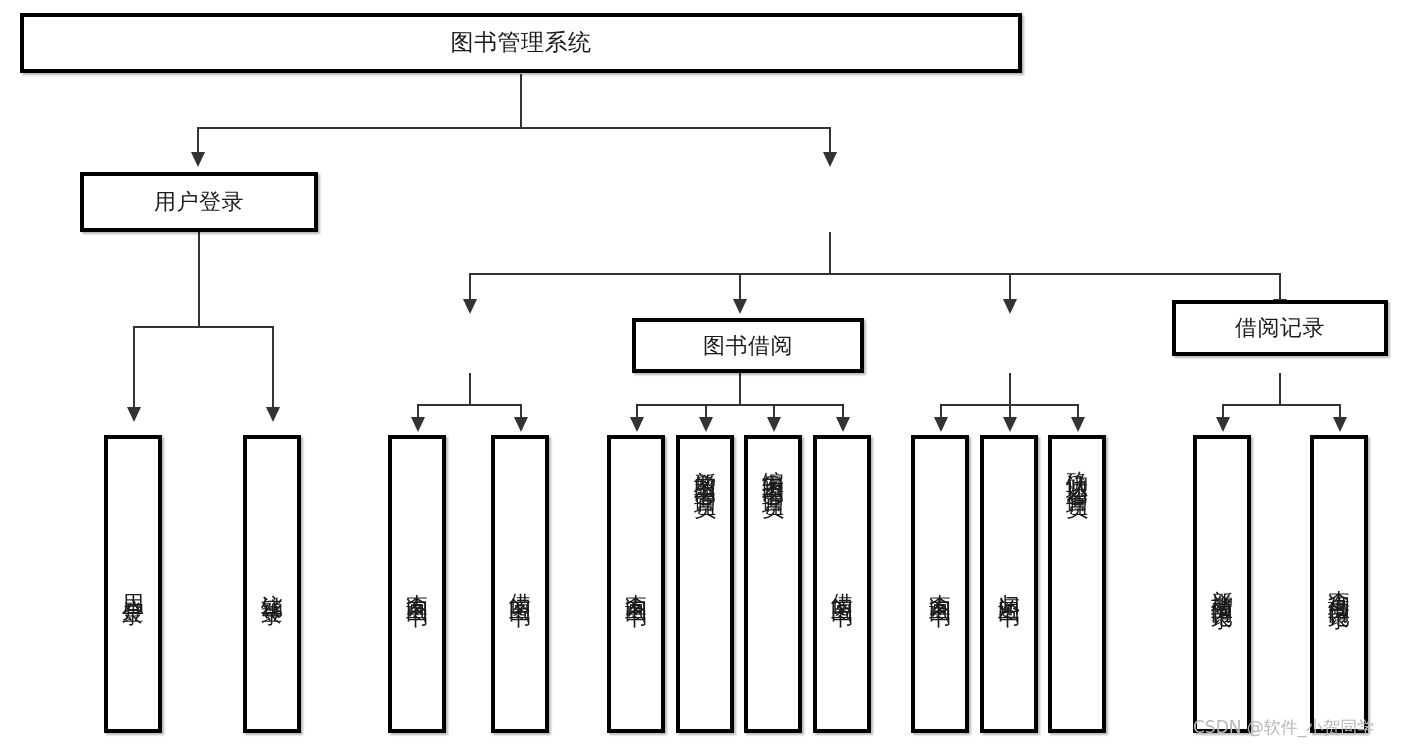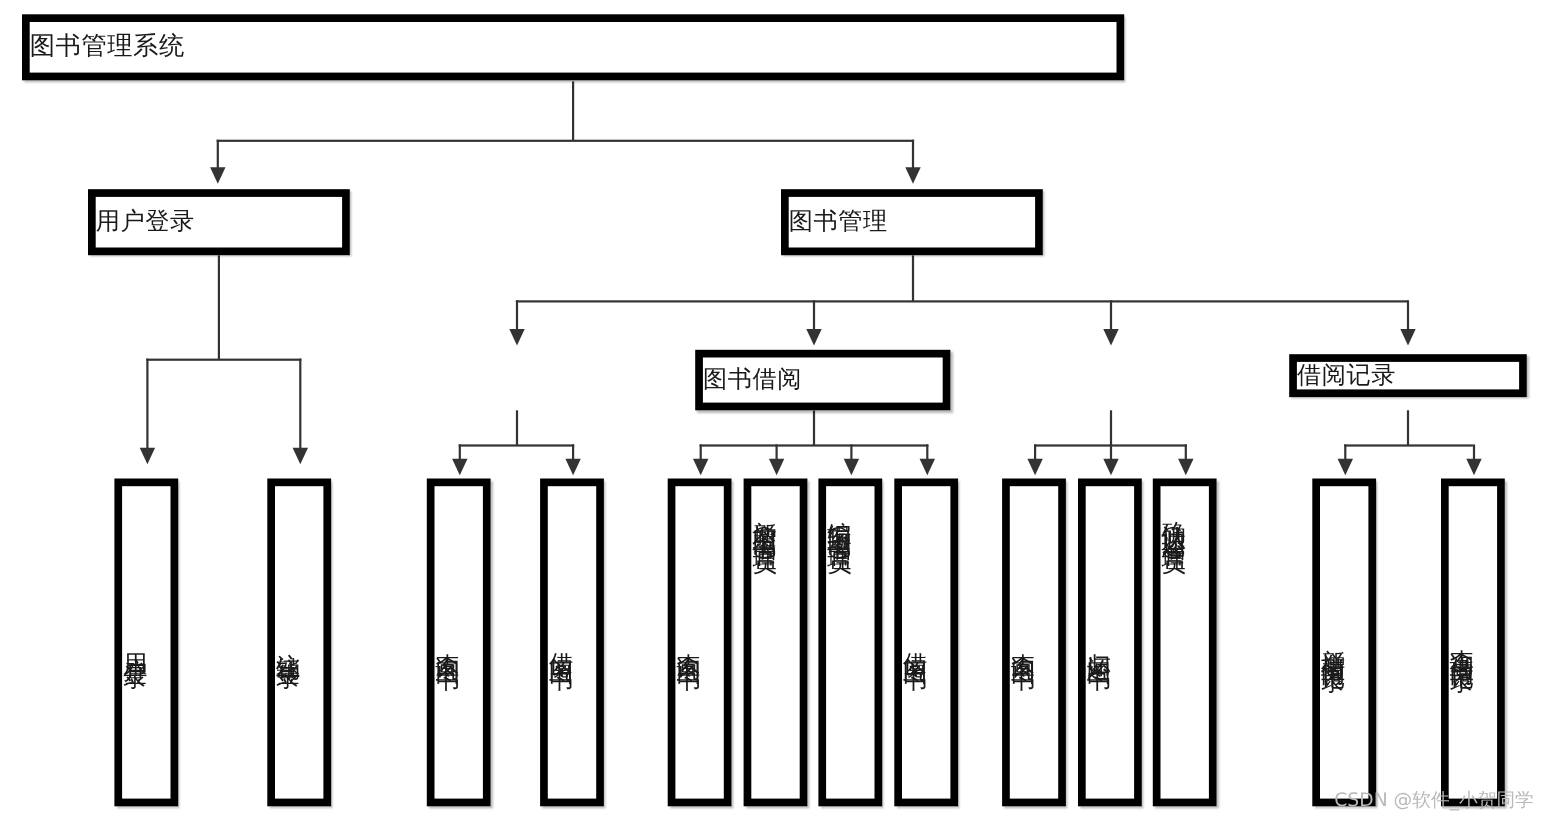--- a/index.html
+++ b/index.html
@@ -16,24 +16,25 @@
     width: 1405px;
     height: 747px;
     background: #ffffff;
     overflow: hidden;
   }
   
   .node {
     position: absolute;
     box-sizing: border-box;
     background: #ffffff;
-    border: 7px solid #000000;
+    border: 4px solid #000000;
     box-shadow: 2px 2px 2px rgba(0,0,0,0.28);
     display: flex;
     align-items: center;
+    justify-content: center;
     color: #1a1a1a;
     z-index: 3;
   }
   .node .label {
     display: block;
     line-height: 1.18;
     letter-spacing: 0.5px;
     white-space: nowrap;
   }
   
@@ -150,28 +151,25 @@
   <div class="ln v" style="left:1339px; top:404px; height:14px;"></div>
   <div class="arrow" style="left:1333px; top:417px;"></div>
 
   <div class="node h root" style="left:20px; top:13px; width:1002px; height:60px;">
     <span class="label">图书管理系统</span>
   </div>
 
   <div class="node h" style="left:80px; top:172px; width:238px; height:60px;">
     <span class="label">用户登录</span>
   </div>
-  <div class="node h" style="left:710px; top:172px; width:238px; height:60px;">
-    <span class="label">图书管理</span>
-  </div>
 
   <div class="node h" style="left:632px; top:318px; width:232px; height:55px;">
     <span class="label">图书借阅</span>
   </div>
-  <div class="node h" style="left:1172px; top:322px; width:216px; height:39px;">
+  <div class="node h" style="left:1172px; top:300px; width:216px; height:56px;">
     <span class="label">借阅记录</span>
   </div>
 
   <div class="node v mid" style="left:104px; top:435px; width:58px; height:298px;">
     <span class="label">用户登录</span>
   </div>
   <div class="node v mid" style="left:243px; top:435px; width:58px; height:298px;">
     <span class="label">注销登录</span>
   </div>
 
@@ -205,15 +203,15 @@
     <span class="label">确认归还（管理员）</span>
   </div>
 
   <div class="node v mid" style="left:1193px; top:435px; width:58px; height:298px;">
     <span class="label">新增借阅记录</span>
   </div>
   <div class="node v mid" style="left:1310px; top:435px; width:58px; height:298px;">
     <span class="label">查询借阅记录</span>
   </div>
 
-  <div id="watermark" style="left:1193px; top:716px;padding-left:20px;">CSDN @软件_小贺同学</div>
+  <div id="watermark" style="left:1193px; top:716px;">CSDN @软件_小贺同学</div>
 
 </div>
 
 </body></html>

